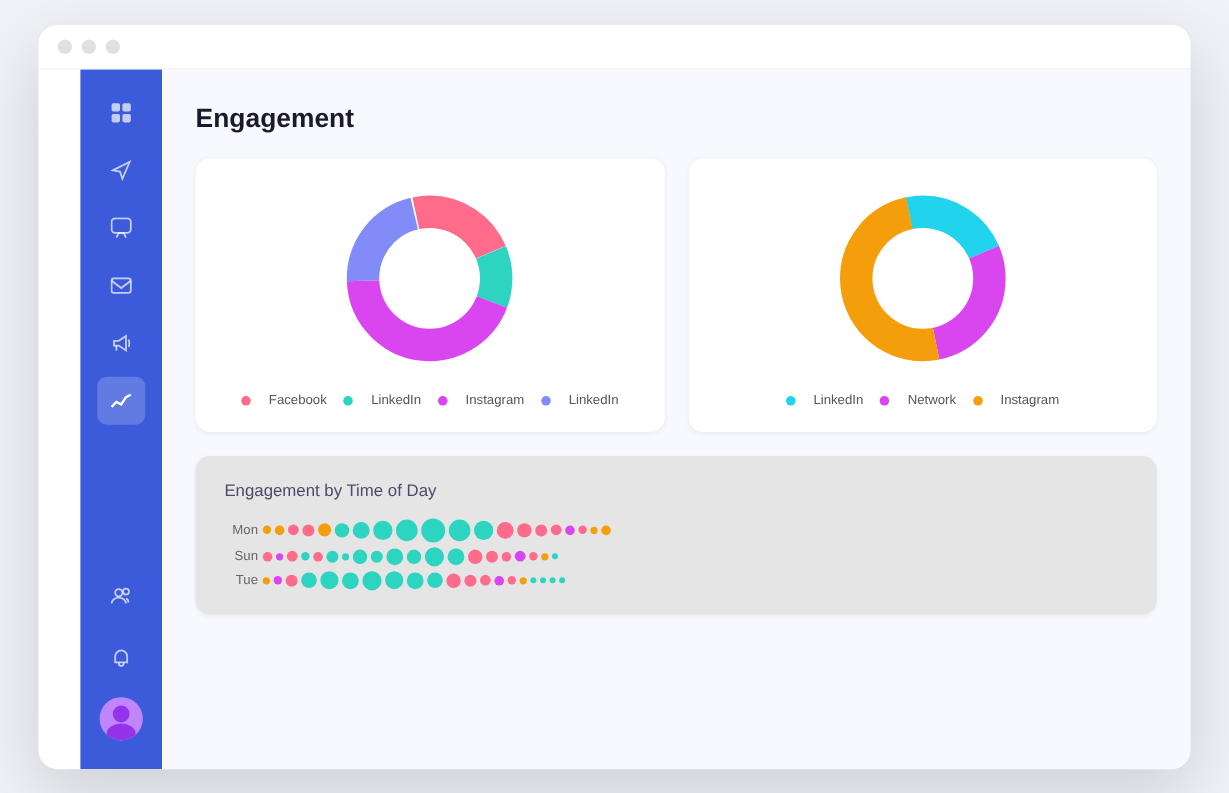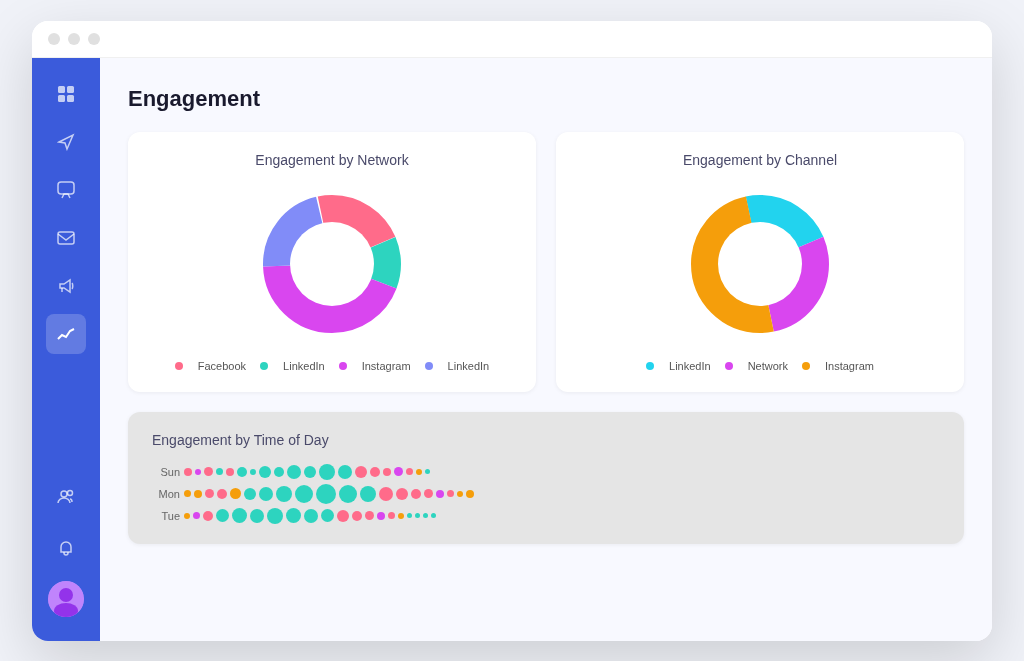--- a/index.html
+++ b/index.html
@@ -32,20 +32,21 @@
     }
     .dot {
       width: 12px;
       height: 12px;
       border-radius: 50%;
       background: #e0e0e0;
     }
     .app-layout {
       display: flex;
       flex: 1;
+      padding-left: 35px;
     }
     .sidebar {
       background: #3B5BDB;
       width: 68px;
       display: flex;
       flex-direction: column;
       align-items: center;
       padding: 16px 0;
       gap: 8px;
     }
@@ -249,21 +250,20 @@
         </div>
       </div>
     </div>
 
     <div class="main-content">
       <div class="page-title">Engagement</div>
 
       <div class="charts-row">
 
         <div class="chart-card">
-          <div class="chart-title">Engagement by Network</div>
           <div class="donut-container">
             <svg class="donut" width="160" height="160" viewBox="0 0 160 160">
 
               <circle cx="80" cy="80" r="55" fill="none" stroke="#FF6B8A" stroke-width="28" stroke-dasharray="75.4 268.6" stroke-dashoffset="96.7"></circle>
 
               <circle cx="80" cy="80" r="55" fill="none" stroke="#2DD4BF" stroke-width="28" stroke-dasharray="41.2 303" stroke-dashoffset="21.3"></circle>
 
               <circle cx="80" cy="80" r="55" fill="none" stroke="#D946EF" stroke-width="28" stroke-dasharray="150.6 193.4" stroke-dashoffset="-19.9"></circle>
 
               <circle cx="80" cy="80" r="55" fill="none" stroke="#818CF8" stroke-width="28" stroke-dasharray="75.4 268.6" stroke-dashoffset="-170.5"></circle>
@@ -284,21 +284,20 @@
               <span>Instagram</span>
             </div>
             <div class="legend-item">
               <div class="legend-dot" style="background:#818CF8"></div>
               <span>LinkedIn</span>
             </div>
           </div>
         </div>
 
         <div class="chart-card">
-          <div class="chart-title">Engagement by Channel</div>
           <div class="donut-container">
             <svg class="donut" width="160" height="160" viewBox="0 0 160 160">
 
               <circle cx="80" cy="80" r="55" fill="none" stroke="#22D3EE" stroke-width="28" stroke-dasharray="75.4 268.6" stroke-dashoffset="96.7"></circle>
               <circle cx="80" cy="80" r="55" fill="none" stroke="#D946EF" stroke-width="28" stroke-dasharray="96.5 247.5" stroke-dashoffset="21.3"></circle>
               <circle cx="80" cy="80" r="55" fill="none" stroke="#F59E0B" stroke-width="28" stroke-dasharray="172.3 171.7" stroke-dashoffset="-75.2"></circle>
               <circle cx="80" cy="80" r="42" fill="white"></circle>
             </svg>
           </div>
           <div class="legend">
@@ -315,20 +314,45 @@
               <span>Instagram</span>
             </div>
           </div>
         </div>
       </div>
 
       <div class="time-card">
         <div class="time-title">Engagement by Time of Day</div>
         <div class="bubble-chart" id="bubble-chart-container">
         <div class="bubble-row">
+              <div class="row-label">Mon</div>
+              <div class="bubble-cells">
+                <div class="bubble" style="width: 7px; height: 7px; background-color: rgb(245, 158, 11);"></div>
+                <div class="bubble" style="width: 8px; height: 8px; background-color: rgb(245, 158, 11);"></div>
+                <div class="bubble" style="width: 9px; height: 9px; background-color: rgb(255, 107, 138);"></div>
+                <div class="bubble" style="width: 10px; height: 10px; background-color: rgb(255, 107, 138);"></div>
+                <div class="bubble" style="width: 11px; height: 11px; background-color: rgb(245, 158, 11);"></div>
+                <div class="bubble" style="width: 12px; height: 12px; background-color: rgb(45, 212, 191);"></div>
+                <div class="bubble" style="width: 14px; height: 14px; background-color: rgb(45, 212, 191);"></div>
+                <div class="bubble" style="width: 16px; height: 16px; background-color: rgb(45, 212, 191);"></div>
+                <div class="bubble" style="width: 18px; height: 18px; background-color: rgb(45, 212, 191);"></div>
+                <div class="bubble" style="width: 20px; height: 20px; background-color: rgb(45, 212, 191);"></div>
+                <div class="bubble" style="width: 18px; height: 18px; background-color: rgb(45, 212, 191);"></div>
+                <div class="bubble" style="width: 16px; height: 16px; background-color: rgb(45, 212, 191);"></div>
+                <div class="bubble" style="width: 14px; height: 14px; background-color: rgb(255, 107, 138);"></div>
+                <div class="bubble" style="width: 12px; height: 12px; background-color: rgb(255, 107, 138);"></div>
+                <div class="bubble" style="width: 10px; height: 10px; background-color: rgb(255, 107, 138);"></div>
+                <div class="bubble" style="width: 9px; height: 9px; background-color: rgb(255, 107, 138);"></div>
+                <div class="bubble" style="width: 8px; height: 8px; background-color: rgb(217, 70, 239);"></div>
+                <div class="bubble" style="width: 7px; height: 7px; background-color: rgb(255, 107, 138);"></div>
+                <div class="bubble" style="width: 6px; height: 6px; background-color: rgb(245, 158, 11);"></div>
+                <div class="bubble" style="width: 8px; height: 8px; background-color: rgb(245, 158, 11);"></div>
+              </div>
+            </div>
+            <div class="bubble-row">
               <div class="row-label">Sun</div>
               <div class="bubble-cells">
                 <div class="bubble" style="width: 8px; height: 8px; background-color: rgb(255, 107, 138);"></div>
                 <div class="bubble" style="width: 6px; height: 6px; background-color: rgb(217, 70, 239);"></div>
                 <div class="bubble" style="width: 9px; height: 9px; background-color: rgb(255, 107, 138);"></div>
                 <div class="bubble" style="width: 7px; height: 7px; background-color: rgb(45, 212, 191);"></div>
                 <div class="bubble" style="width: 8px; height: 8px; background-color: rgb(255, 107, 138);"></div>
                 <div class="bubble" style="width: 10px; height: 10px; background-color: rgb(45, 212, 191);"></div>
                 <div class="bubble" style="width: 6px; height: 6px; background-color: rgb(45, 212, 191);"></div>
                 <div class="bubble" style="width: 12px; height: 12px; background-color: rgb(45, 212, 191);"></div>
@@ -337,45 +361,20 @@
                 <div class="bubble" style="width: 12px; height: 12px; background-color: rgb(45, 212, 191);"></div>
                 <div class="bubble" style="width: 16px; height: 16px; background-color: rgb(45, 212, 191);"></div>
                 <div class="bubble" style="width: 14px; height: 14px; background-color: rgb(45, 212, 191);"></div>
                 <div class="bubble" style="width: 12px; height: 12px; background-color: rgb(255, 107, 138);"></div>
                 <div class="bubble" style="width: 10px; height: 10px; background-color: rgb(255, 107, 138);"></div>
                 <div class="bubble" style="width: 8px; height: 8px; background-color: rgb(255, 107, 138);"></div>
                 <div class="bubble" style="width: 9px; height: 9px; background-color: rgb(217, 70, 239);"></div>
                 <div class="bubble" style="width: 7px; height: 7px; background-color: rgb(255, 107, 138);"></div>
                 <div class="bubble" style="width: 6px; height: 6px; background-color: rgb(245, 158, 11);"></div>
                 <div class="bubble" style="width: 5px; height: 5px; background-color: rgb(45, 212, 191);"></div>
-              </div>
-            </div>
-            <div class="bubble-row">
-              <div class="row-label">Mon</div>
-              <div class="bubble-cells">
-                <div class="bubble" style="width: 7px; height: 7px; background-color: rgb(245, 158, 11);"></div>
-                <div class="bubble" style="width: 8px; height: 8px; background-color: rgb(245, 158, 11);"></div>
-                <div class="bubble" style="width: 9px; height: 9px; background-color: rgb(255, 107, 138);"></div>
-                <div class="bubble" style="width: 10px; height: 10px; background-color: rgb(255, 107, 138);"></div>
-                <div class="bubble" style="width: 11px; height: 11px; background-color: rgb(245, 158, 11);"></div>
-                <div class="bubble" style="width: 12px; height: 12px; background-color: rgb(45, 212, 191);"></div>
-                <div class="bubble" style="width: 14px; height: 14px; background-color: rgb(45, 212, 191);"></div>
-                <div class="bubble" style="width: 16px; height: 16px; background-color: rgb(45, 212, 191);"></div>
-                <div class="bubble" style="width: 18px; height: 18px; background-color: rgb(45, 212, 191);"></div>
-                <div class="bubble" style="width: 20px; height: 20px; background-color: rgb(45, 212, 191);"></div>
-                <div class="bubble" style="width: 18px; height: 18px; background-color: rgb(45, 212, 191);"></div>
-                <div class="bubble" style="width: 16px; height: 16px; background-color: rgb(45, 212, 191);"></div>
-                <div class="bubble" style="width: 14px; height: 14px; background-color: rgb(255, 107, 138);"></div>
-                <div class="bubble" style="width: 12px; height: 12px; background-color: rgb(255, 107, 138);"></div>
-                <div class="bubble" style="width: 10px; height: 10px; background-color: rgb(255, 107, 138);"></div>
-                <div class="bubble" style="width: 9px; height: 9px; background-color: rgb(255, 107, 138);"></div>
-                <div class="bubble" style="width: 8px; height: 8px; background-color: rgb(217, 70, 239);"></div>
-                <div class="bubble" style="width: 7px; height: 7px; background-color: rgb(255, 107, 138);"></div>
-                <div class="bubble" style="width: 6px; height: 6px; background-color: rgb(245, 158, 11);"></div>
-                <div class="bubble" style="width: 8px; height: 8px; background-color: rgb(245, 158, 11);"></div>
               </div>
             </div>
             <div class="bubble-row">
               <div class="row-label">Tue</div>
               <div class="bubble-cells">
                 <div class="bubble" style="width: 6px; height: 6px; background-color: rgb(245, 158, 11);"></div>
                 <div class="bubble" style="width: 7px; height: 7px; background-color: rgb(217, 70, 239);"></div>
                 <div class="bubble" style="width: 10px; height: 10px; background-color: rgb(255, 107, 138);"></div>
                 <div class="bubble" style="width: 13px; height: 13px; background-color: rgb(45, 212, 191);"></div>
                 <div class="bubble" style="width: 15px; height: 15px; background-color: rgb(45, 212, 191);"></div>

